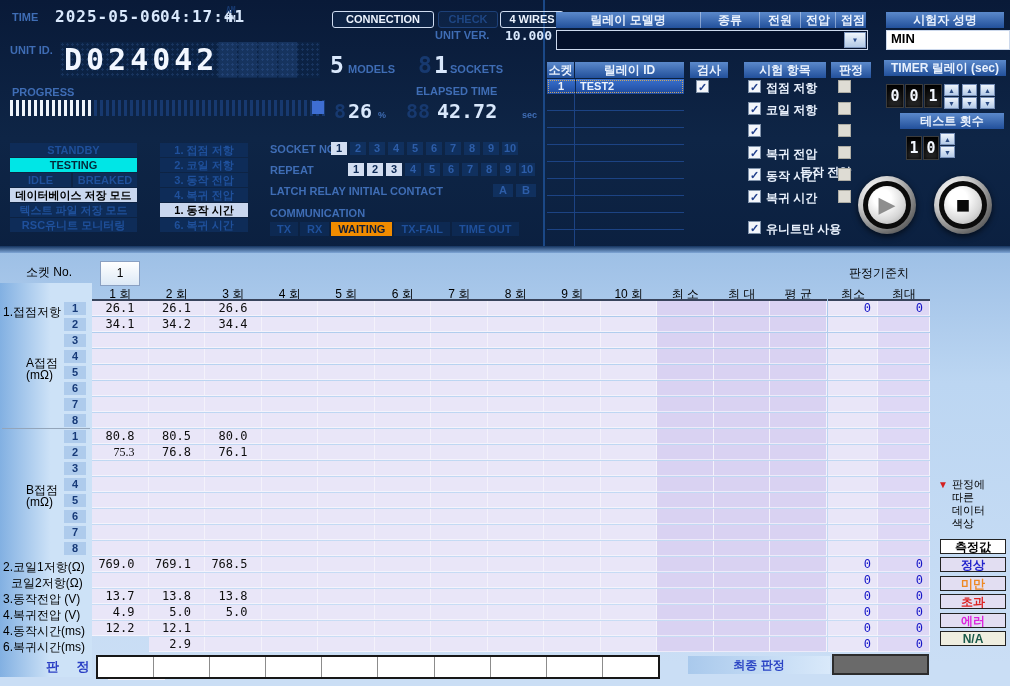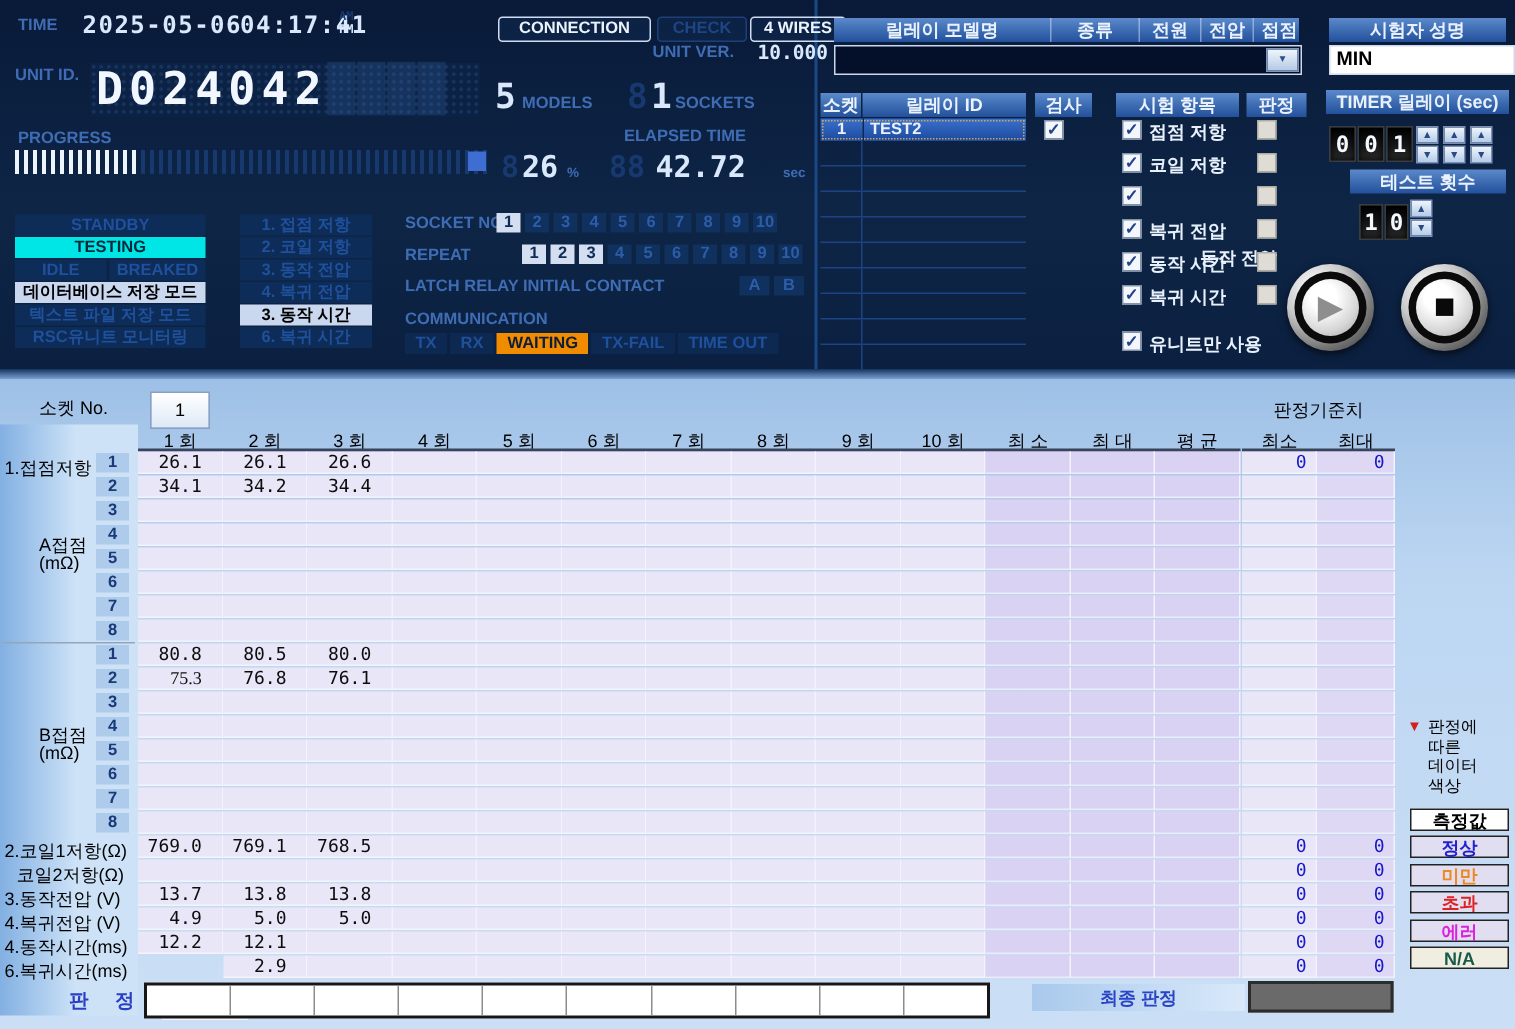--- a/index.html
+++ b/index.html
@@ -151,21 +151,21 @@
   <div class="statbox" style="left:73px;top:173px;width:64px">BREAKED</div>
   <div class="statbox lit" style="left:10px;top:188px;width:127px">데이터베이스 저장 모드</div>
   <div class="statbox" style="left:10px;top:203px;width:127px">텍스트 파일 저장 모드</div>
   <div class="statbox" style="left:10px;top:218px;width:127px">RSC유니트 모니터링</div>
 
   <div id="steps-col">
       <div class="statbox" style="left: 160px; top: 143px; width: 88px;">1. 접점 저항</div>
       <div class="statbox" style="left: 160px; top: 158px; width: 88px;">2. 코일 저항</div>
       <div class="statbox" style="left: 160px; top: 173px; width: 88px;">3. 동작 전압</div>
       <div class="statbox" style="left: 160px; top: 188px; width: 88px;">4. 복귀 전압</div>
-      <div class="statbox lit" style="left: 160px; top: 203px; width: 88px;">3. 동작 시간</div>
+      <div class="statbox lit" style="left: 160px; top: 203px; width: 88px;">1. 동작 시간</div>
       <div class="statbox" style="left: 160px; top: 218px; width: 88px;">6. 복귀 시간</div>
     </div>
 
   <div class="toplabel" style="left:270px;top:143px">SOCKET NO.</div>
   <div class="hflex" id="socket-boxes" style="left:331px;top:142px">
       <div class="numbox on">1</div>
       <div class="numbox">2</div>
       <div class="numbox">3</div>
       <div class="numbox">4</div>
       <div class="numbox">5</div>

